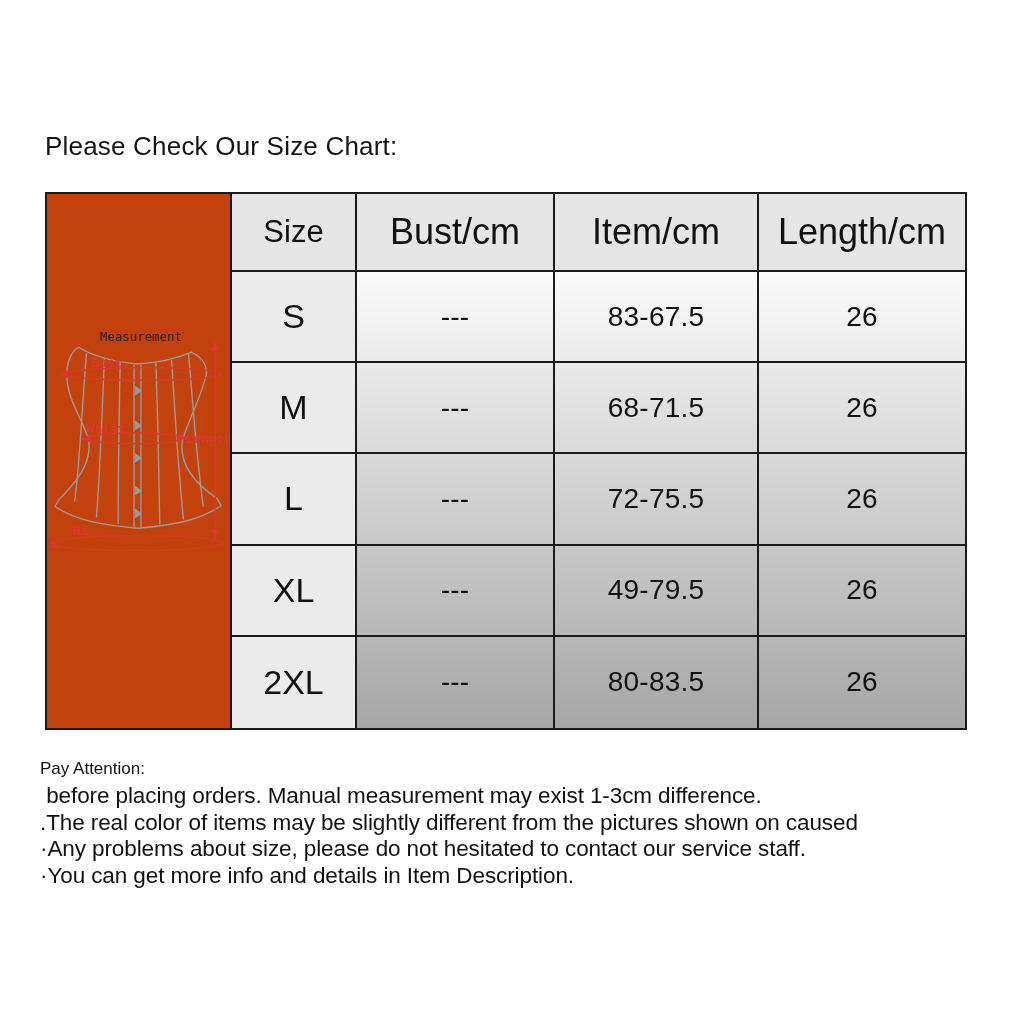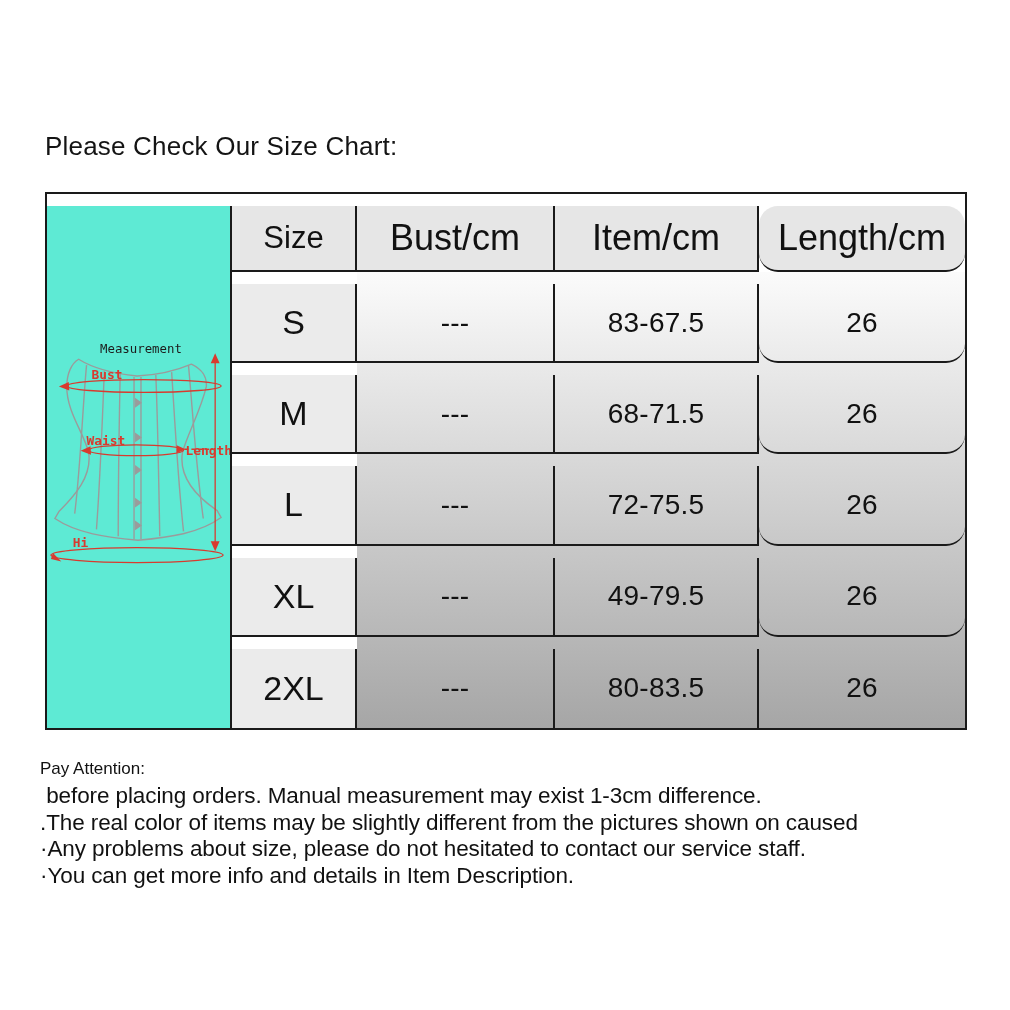--- a/index.html
+++ b/index.html
@@ -11,24 +11,24 @@
 
   
   .size-table{position:absolute;left:45px;top:192px;width:918px;height:534px;
               border:2px solid var(--border);display:grid;
               grid-template-columns:185px 125px 198px 204px 1fr;
               grid-template-rows:78px repeat(5,1fr);background:#fff;}
   .grad-bg{position:absolute;left:310px;top:78px;right:0;bottom:0;z-index:0;
            background:linear-gradient(180deg,var(--grad-top) 0%,var(--grad-bottom) 100%);}
   .cell{position:relative;z-index:1;display:flex;align-items:center;justify-content:center;
         border-right:2px solid var(--border);border-bottom:2px solid var(--border);
-        color:#111;margin-top:12px;}
-  .cell.cr{border-right:none;border-radius:19px;}
+        color:#111;}
+  .cell.cr{border-right:none;}
   .cell.cb{border-bottom:none;}
-  .corset-cell{grid-column:1;grid-row:1/7;background:#5eead4;border-bottom:none;
+  .corset-cell{grid-column:1;grid-row:1/7;background:#c2410c;border-bottom:none;
                align-items:flex-start;justify-content:flex-start;}
   .hdr{background:var(--header-bg);font-size:36px;}
   .hdr-size{font-size:31px;}
   .szc{background:var(--sizecol-bg);font-size:34px;}
   .val{font-size:28px;background:transparent;letter-spacing:0.2px;}
 
   
   .notes{position:absolute;left:40px;top:755px;}
   .notes-heading{font-size:17px;line-height:28px;white-space:pre;}
   .note-line{font-size:22.5px;line-height:26.6px;white-space:pre;letter-spacing:-0.1px;}

